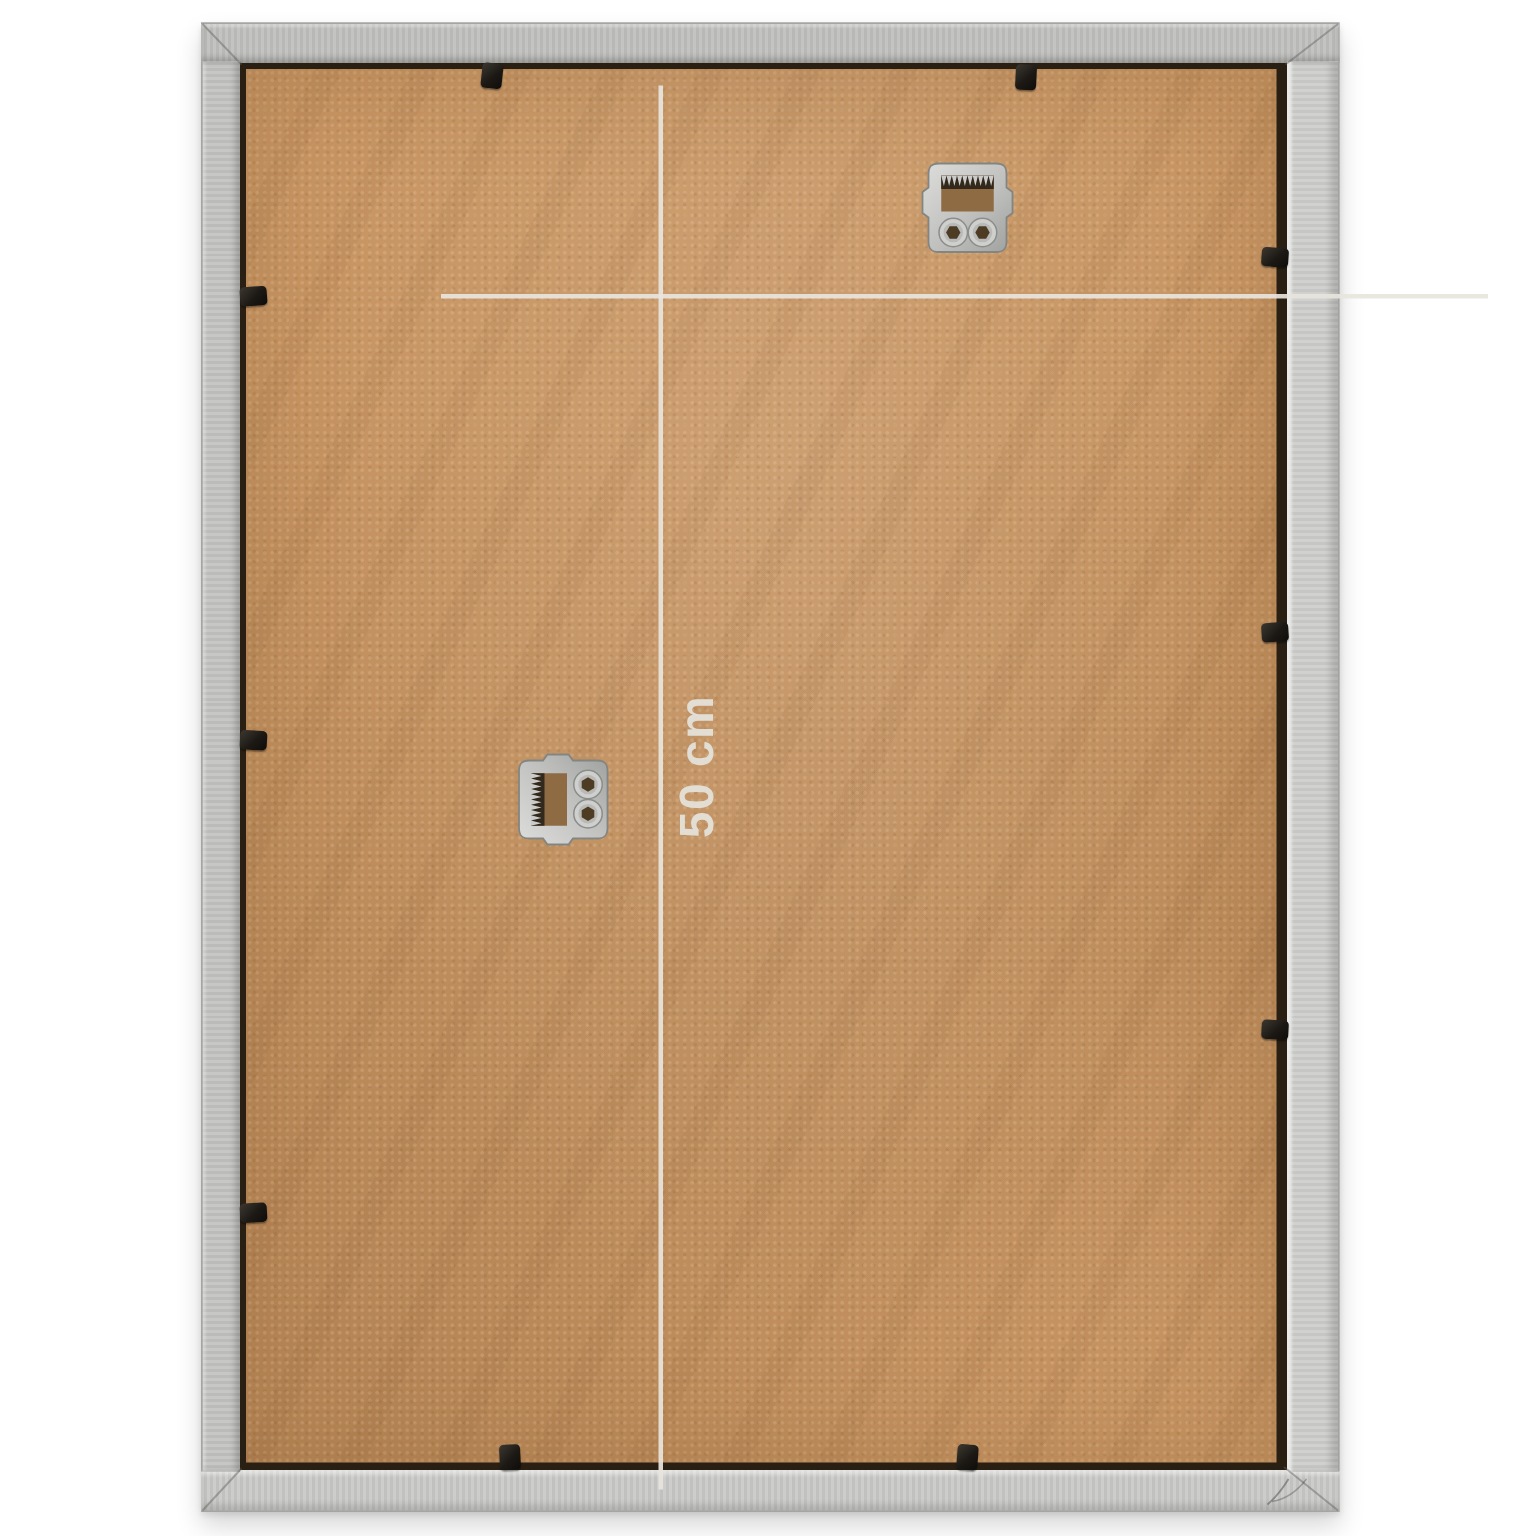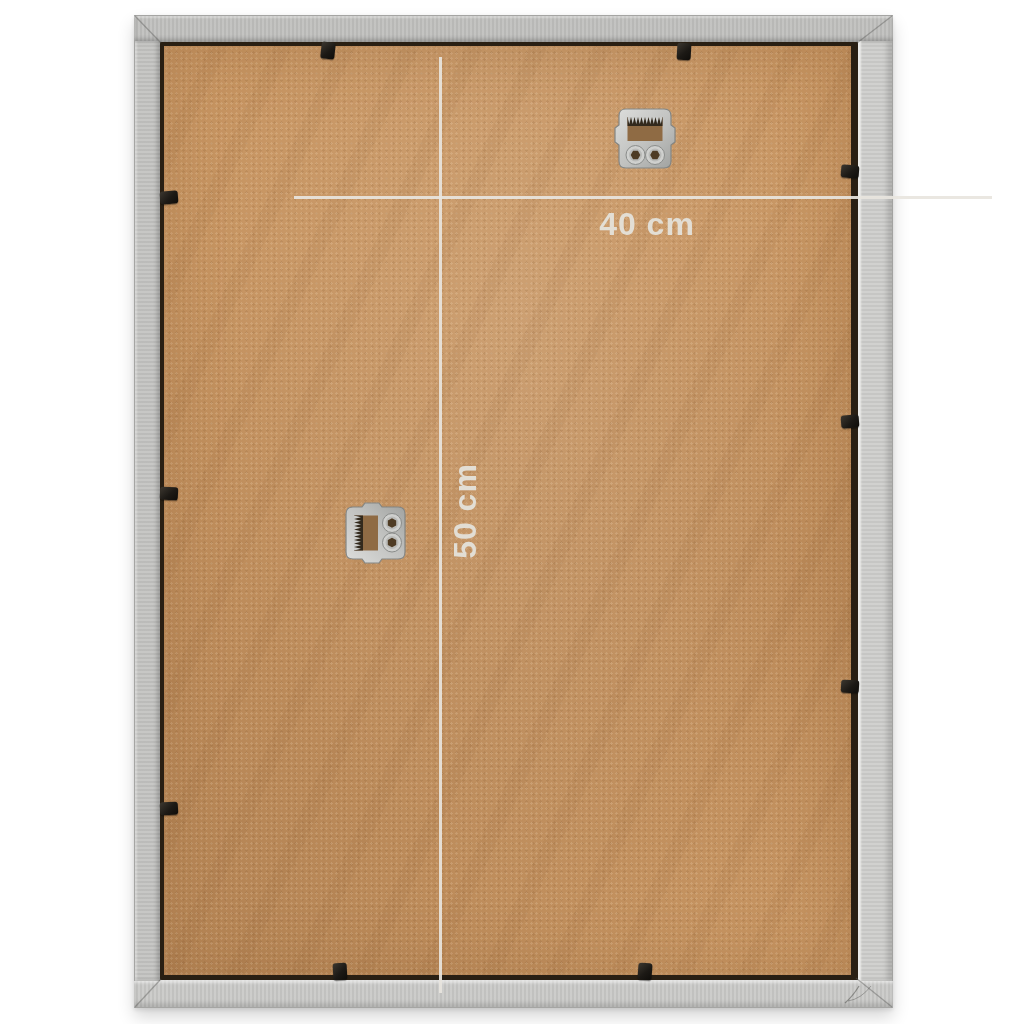--- a/index.html
+++ b/index.html
@@ -95,21 +95,20 @@
   <div class="frame">
     <div class="bar top"></div>
     <div class="bar bottom"></div>
     <div class="bar left"></div>
     <div class="bar right"></div>
 
     <div class="board"></div>
 
     <div class="dim-line h"></div>
     <div class="dim-line v"></div>
-    <div class="dim-label w">40 cm</div>
     <div class="dim-label hgt">50 cm</div>
 
     <svg width="0" height="0" style="position:absolute" aria-hidden="true">
       <defs>
         <linearGradient id="hgrad" x1="0" y1="0" x2="1" y2="1">
           <stop offset="0" stop-color="#dddedc"></stop>
           <stop offset="0.55" stop-color="#c0c1bf"></stop>
           <stop offset="1" stop-color="#9fa19f"></stop>
         </linearGradient>
         <g id="sawtooth-shape">

